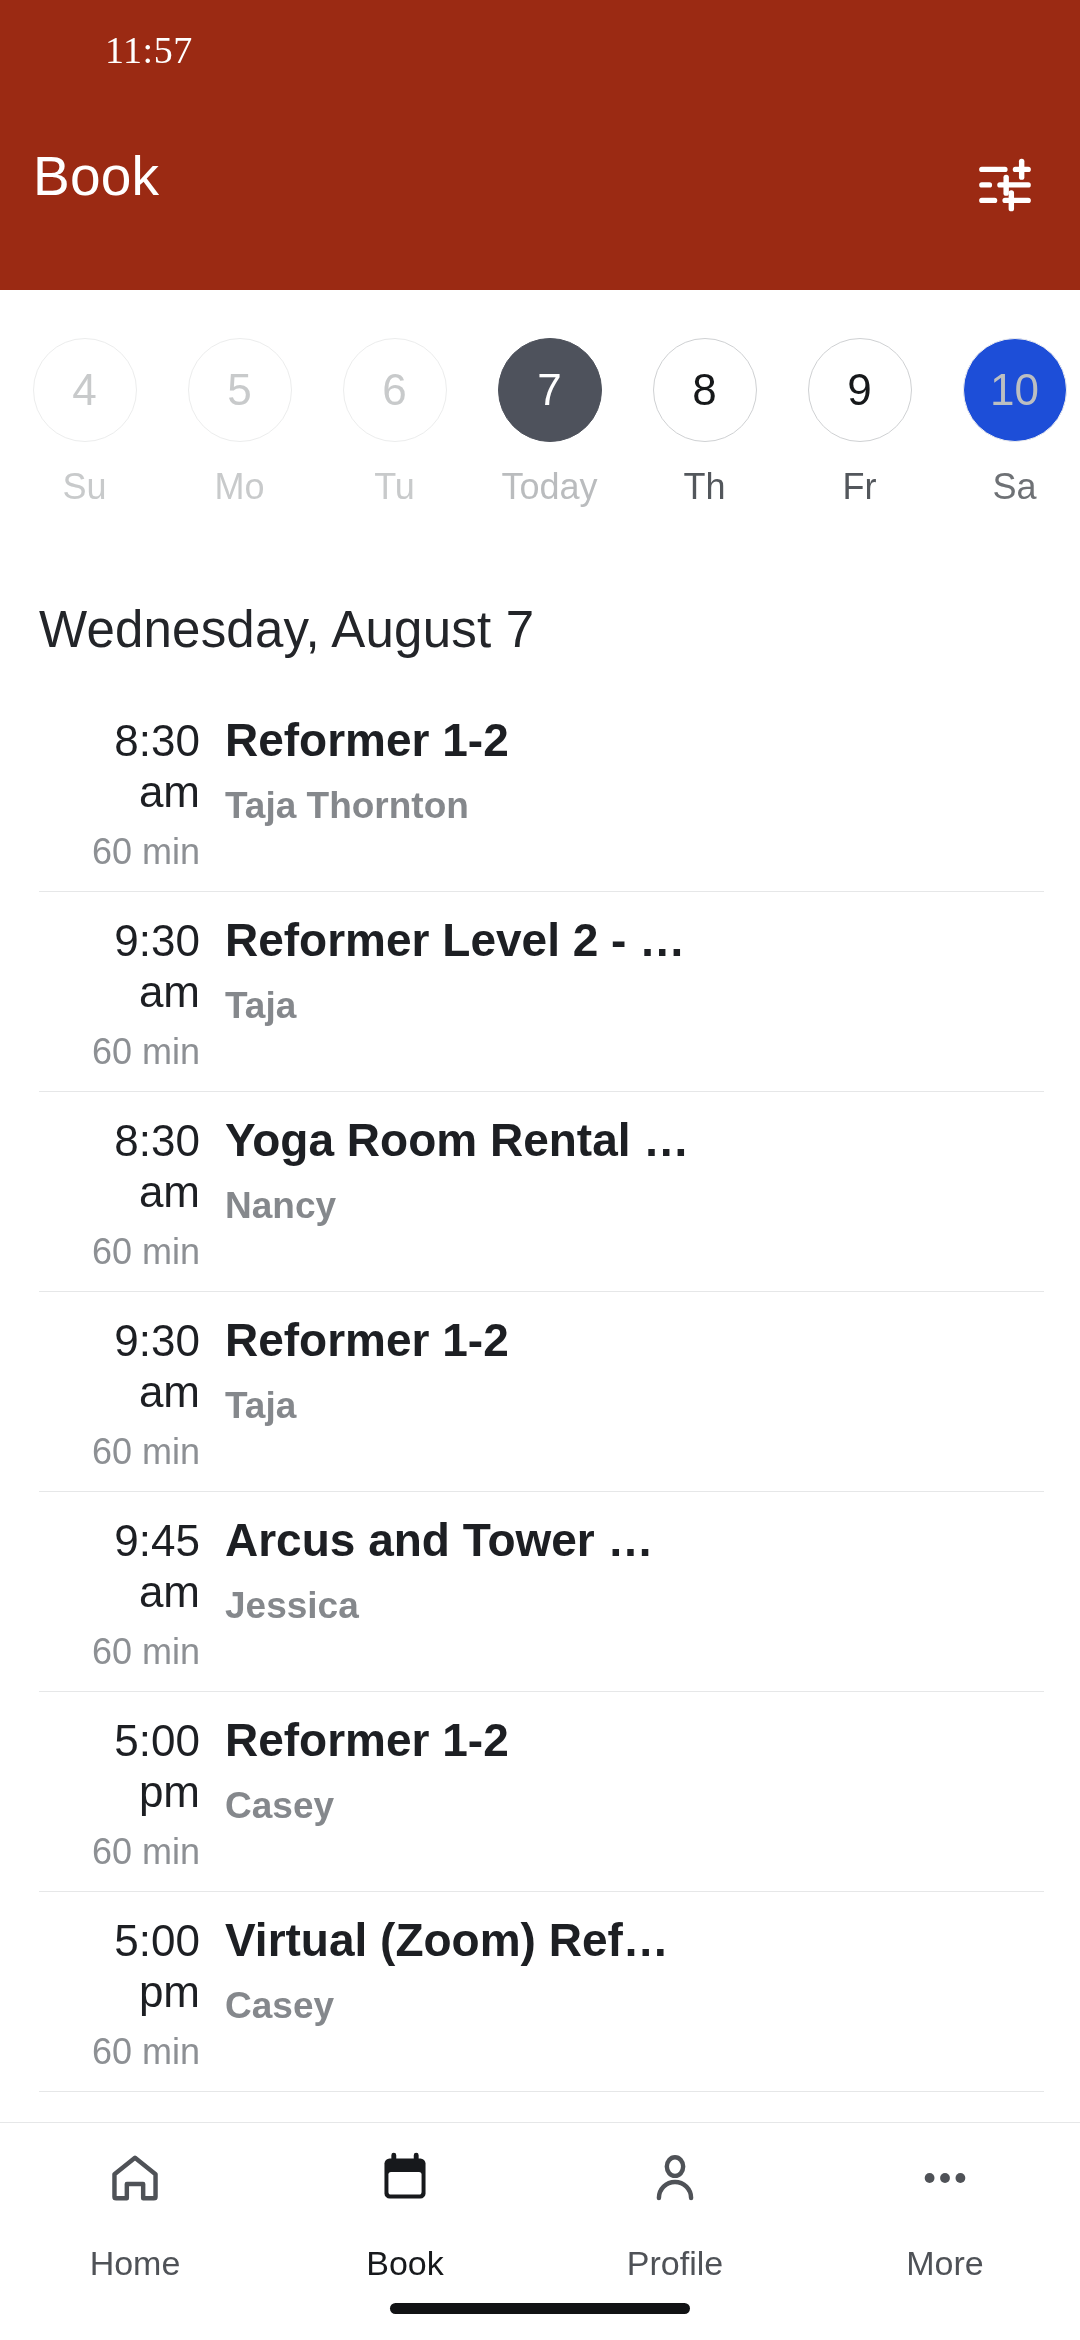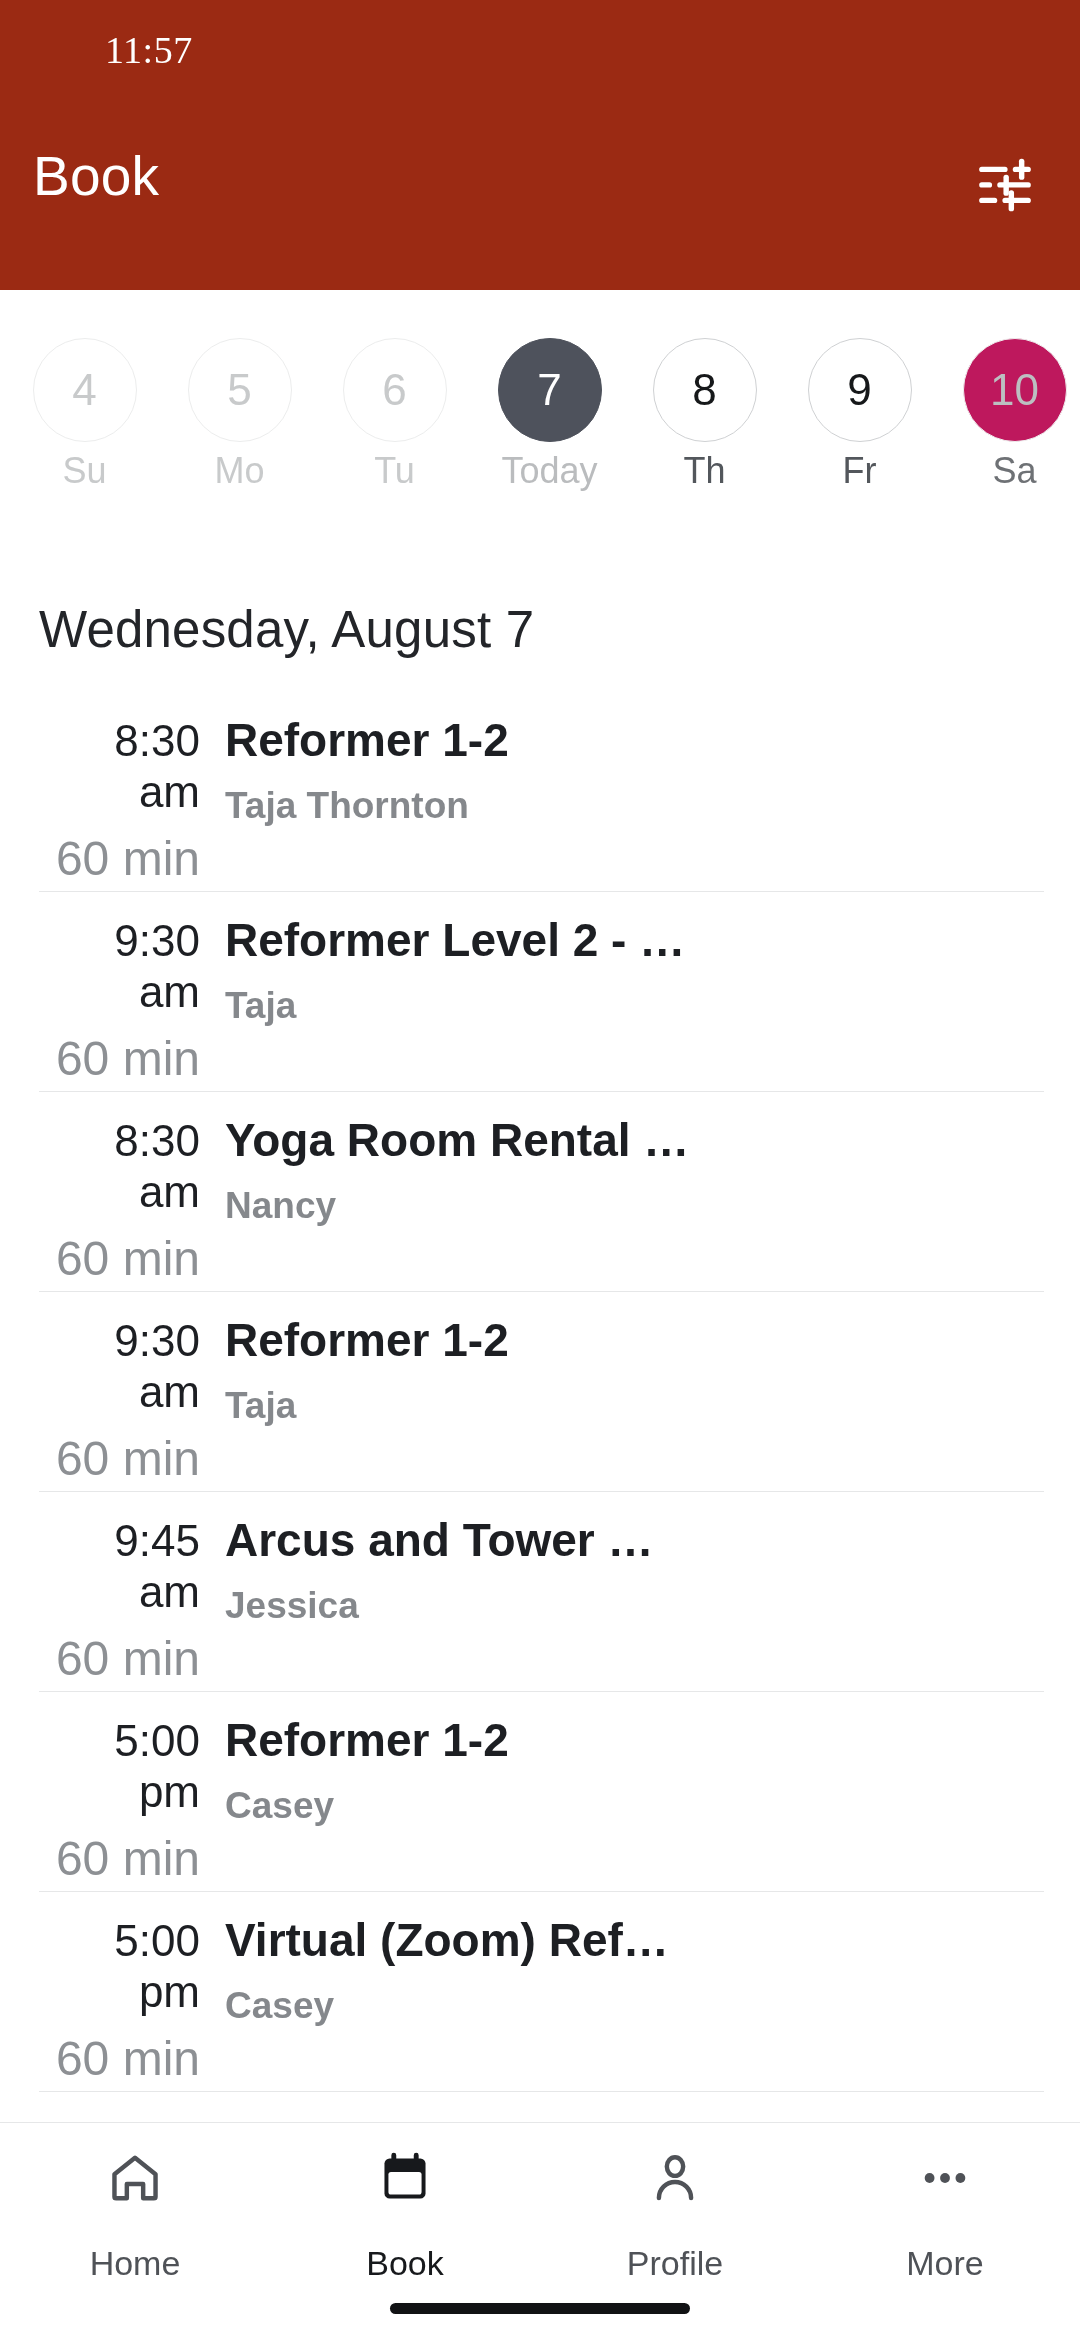--- a/index.html
+++ b/index.html
@@ -50,22 +50,22 @@
     width:155px; display:flex; flex-direction:column; align-items:center;
   }
   .daycircle {
     width:104px; height:104px; border-radius:50%;
     display:flex; align-items:center; justify-content:center;
     font-size:44px; line-height:1;
   }
   .daycircle.past   { border:1.5px solid #eceded; color:#c8cacb; background:#fff; }
   .daycircle.today  { background:#4e525c; color:#ffffff; border:1.5px solid #4e525c; }
   .daycircle.avail  { border:1.5px solid #cfd1d3; color:#16181a; background:#fff; }
-  .daycircle.muted  { background:#be185d; border:1.5px solid #efefef; color:#bcbfc1; }
-  .daylabel { margin-top:8px; font-size:36px; }
+  .daycircle.muted  { background:#1d4ed8; border:1.5px solid #efefef; color:#bcbfc1; }
+  .daylabel { margin-top:24px; font-size:36px; }
   .daylabel.past  { color:#c8cacb; }
   .daylabel.today { color:#babcbe; }
   .daylabel.avail { color:#53575c; }
   .daylabel.muted { color:#6e7175; }
 
   
   .dayheading {
     position:absolute; left:39px; top:600px;
     font-size:51px; color:#232529; font-weight:400; letter-spacing:0.2px;
   }
@@ -81,21 +81,21 @@
   .classrow .divider {
     position:absolute; left:39px; bottom:0; width:1005px; height:1px;
     background:#e6e7e8;
   }
   .classrow:last-child .divider { background:#e6e7e8; }
   .timecol {
     position:absolute; left:0px; top:24px; width:200px;
     text-align:right;
   }
   .time-main { font-size:44px; color:#1d1f23; line-height:1.15;padding-left:48px; }
-  .time-dur  { font-size:48px; color:#8d9094; margin-top:14px; }
+  .time-dur  { font-size:36px; color:#8d9094; margin-top:14px; }
   .infocol {
     position:absolute; left:225px; top:20px; width:465px;font-weight:bold;
   }
   .class-title {
     font-size:46px; color:#1d1f23; line-height:1.25;
     white-space:nowrap; overflow:hidden; text-overflow:ellipsis;
   }
   .class-instructor {
     font-size:37px; color:#85888c; margin-top:14px; line-height:1.2;
     white-space:nowrap; overflow:hidden; text-overflow:ellipsis;

